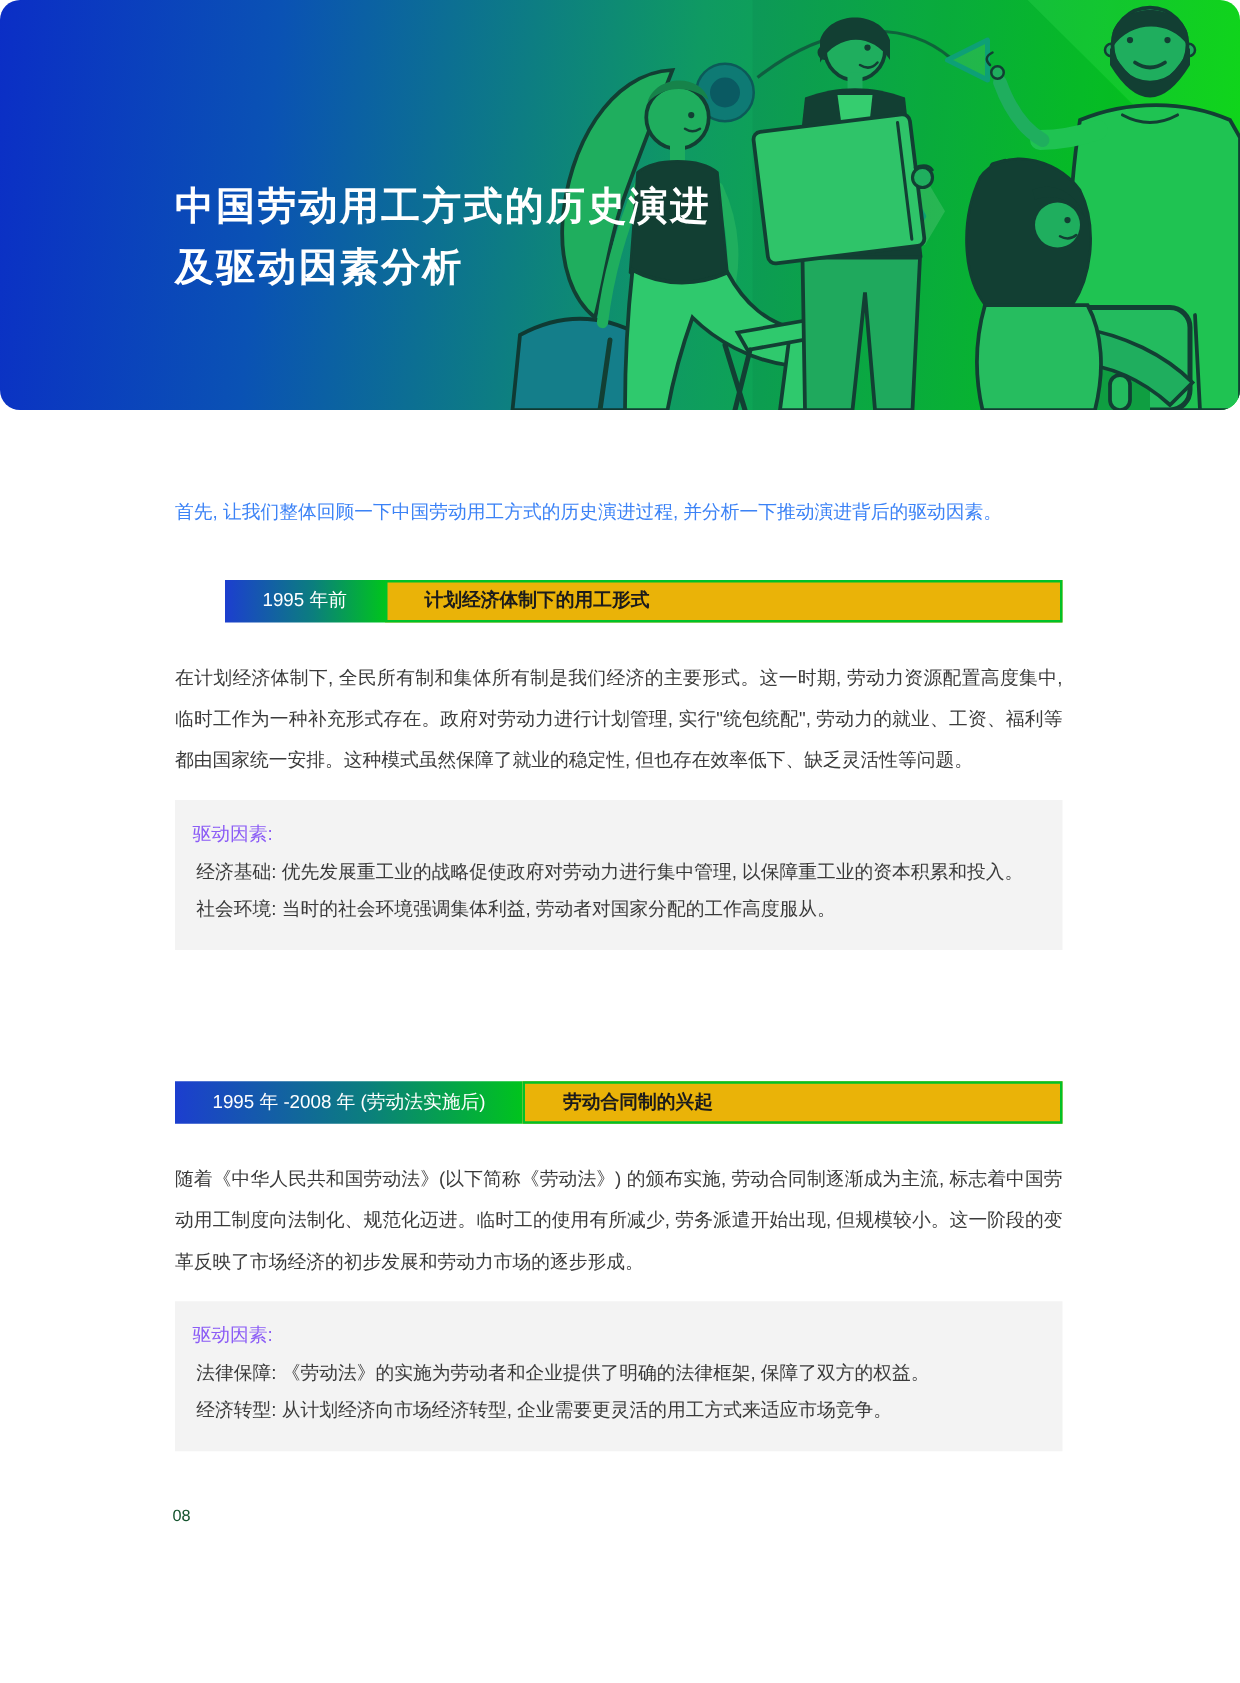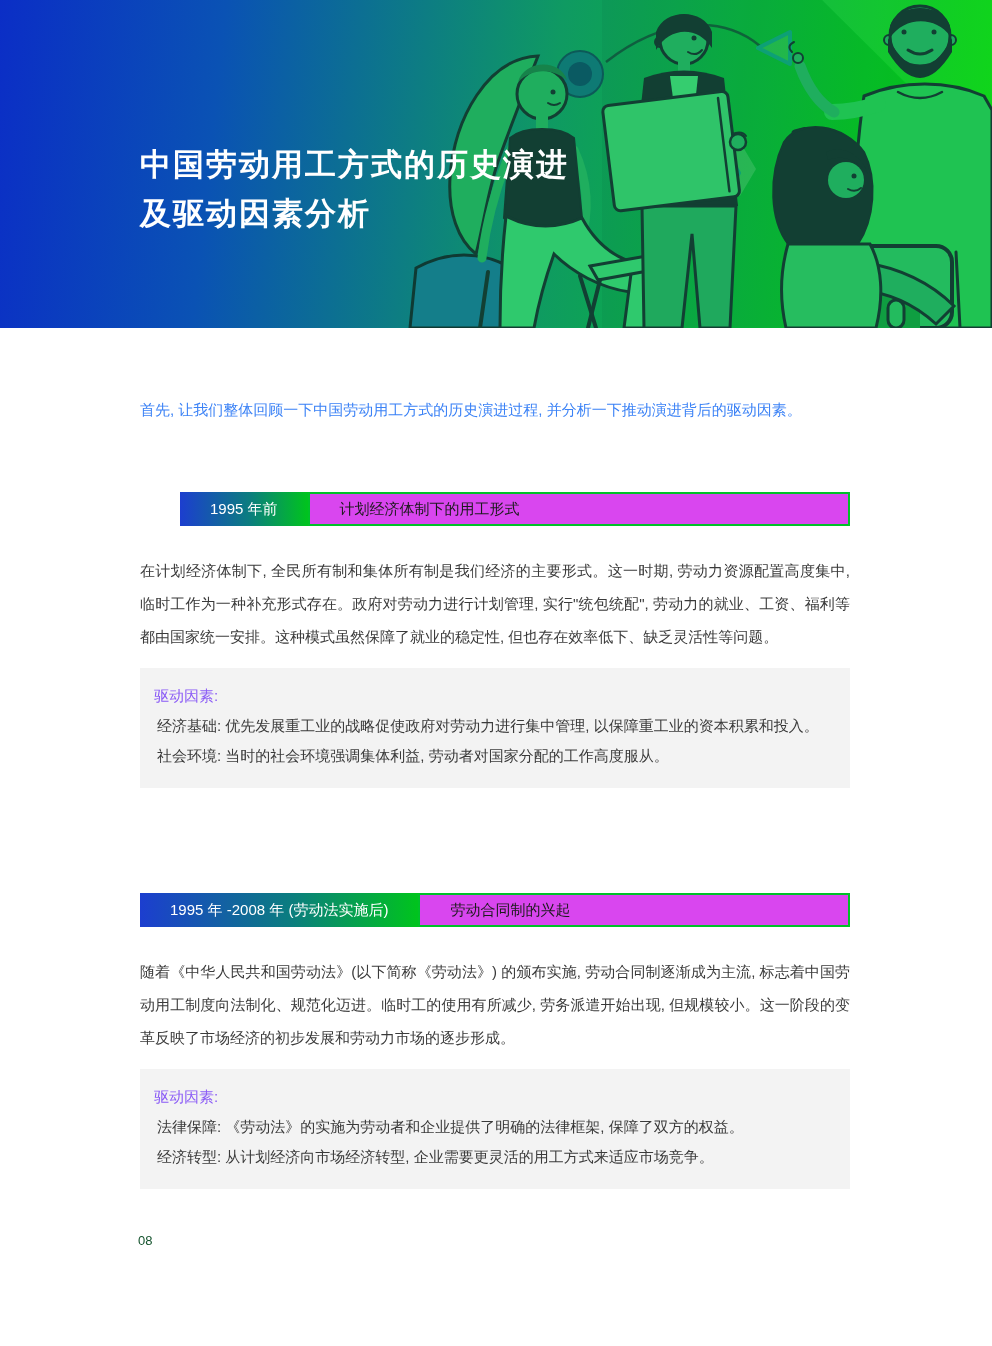--- a/index.html
+++ b/index.html
@@ -8,41 +8,42 @@
     font-family:"Liberation Sans","DejaVu Sans",sans-serif;
     -webkit-font-smoothing:antialiased;
   }
   .page{position:relative;width:992px;height:1346px;}
 
   
   .banner{
     position:relative;width:992px;height:328px;
     background:linear-gradient(96deg,#0b2ec6 0%,#0a52b4 22%,#0f9a62 55%,#03d60a 100%);
     overflow:hidden;
+    border-radius:16px;
   }
   .banner-illustration{position:absolute;top:0;right:0;width:600px;height:328px;}
   .banner-title{
     position:absolute;left:140px;top:140px;z-index:3;
     color:#ffffff;font-size:31px;font-weight:700;line-height:49px;letter-spacing:2px;
   }
 
   
   .content{width:710px;margin-left:140px;}
   .intro{margin-top:72px;font-size:15px;line-height:20px;color:#3b82f6;}
 
   .timeline-row{display:flex;align-items:stretch;height:34px;}
-  .row-1{margin-top:72px;padding-left:40px;}
+  .row-1{margin-top:44px;padding-left:40px;}
   .row-2{margin-top:105px;}
   .period-badge{
     background:linear-gradient(90deg,#1c3ecf 0%,#0b7e7e 55%,#00c41d 100%);
     color:#ffffff;font-size:15px;line-height:34px;padding:0 30px;white-space:nowrap;
   }
   .title-box{
-    flex:1;border:2px solid #00c128;background:#d946ef;
-    font-size:15px;font-weight:400;color:#1b1b1b;line-height:30px;padding-left:30px;
+    flex:1;border:2px solid #00c128;background:#eab308;
+    font-size:15px;font-weight:700;color:#1b1b1b;line-height:30px;padding-left:30px;
   }
   .section-para{margin-top:28px;font-size:15px;line-height:33px;color:#3a3a3a;text-align:justify;}
 
   .drivers-panel{background:#f3f3f3;padding:20px 16px 24px 14px;}
   .panel-1{margin-top:14px;}
   .panel-2{margin-top:13px;}
   .drivers-label{font-size:15px;line-height:16px;color:#8b5cf6;}
   .driver-item{margin-top:14px;font-size:15px;line-height:16px;color:#3a3a3a;padding-left:3px;}
 
   .page-number{margin:44px 0 0 138px;font-size:13px;color:#14532d;}

